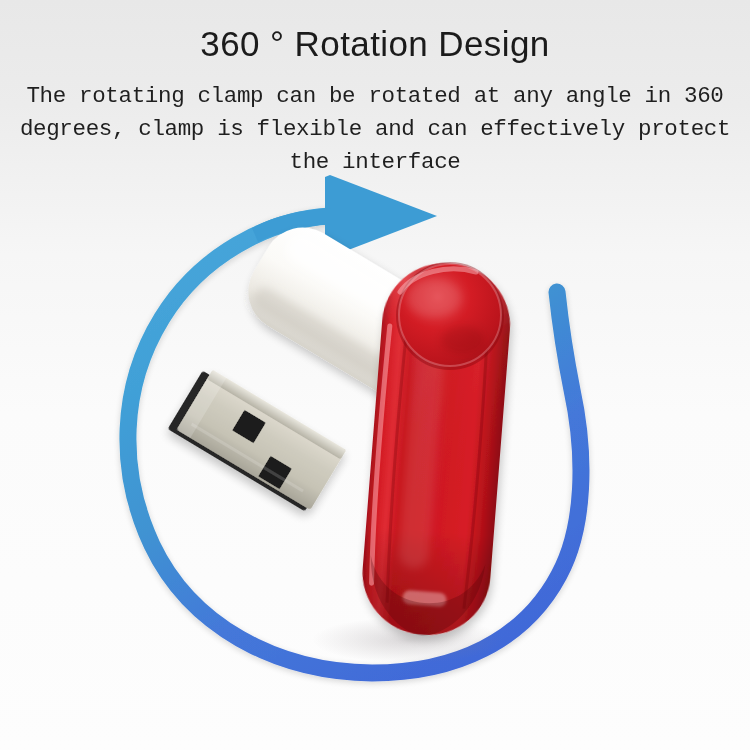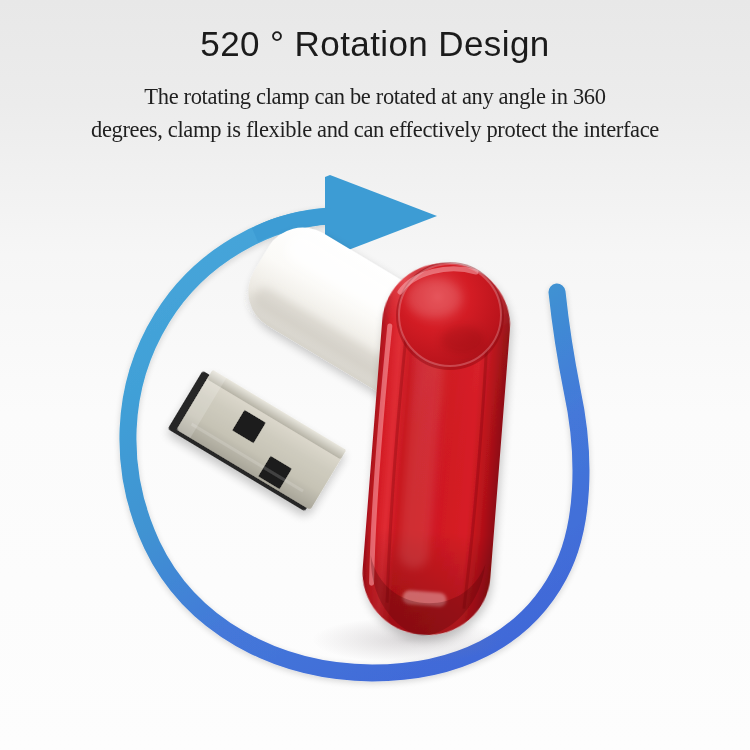--- a/index.html
+++ b/index.html
@@ -31,21 +31,21 @@
     font-size: 35px;
     font-weight: 400;
     letter-spacing: 0.4px;
     color: #1b1b1b;
     line-height: 44px;
     white-space: pre;
   }
   #subtitle {
     margin: 0;
     padding-top: 14px;
-    font-family: Liberation Serif, serif;
+    font-family: Liberation Mono, monospace;
     font-size: 22.5px;
     font-weight: 400;
     color: #1f1f1f;
     line-height: 33px;
     letter-spacing: -0.35px;
   }
   .sub-line { display: block; }
 
   
   #stage {
@@ -242,20 +242,20 @@
 
         <ellipse cx="434" cy="298" rx="28" ry="20" fill="rgba(255,255,255,0.13)" filter="url(#blurSmall)"></ellipse>
         <ellipse cx="463" cy="340" rx="22" ry="14" fill="rgba(90,2,8,0.16)" filter="url(#blurSmall)"></ellipse>
       </g>
 
       <path d="M 400 292 C 414 272, 448 264, 476 272" stroke="rgba(255,200,205,0.45)" stroke-width="5" fill="none" stroke-linecap="round"></path>
     </svg>
   </div>
 
   <div id="text-block">
-    <h1 id="headline">520 ° Rotation Design</h1>
+    <h1 id="headline">360 ° Rotation Design</h1>
     <p id="subtitle">
       <span class="sub-line">The rotating clamp can be rotated at any angle in 360</span>
       <span class="sub-line">degrees, clamp is flexible and can effectively protect the interface</span>
     </p>
   </div>
 
 </div>
 
 </body></html>

